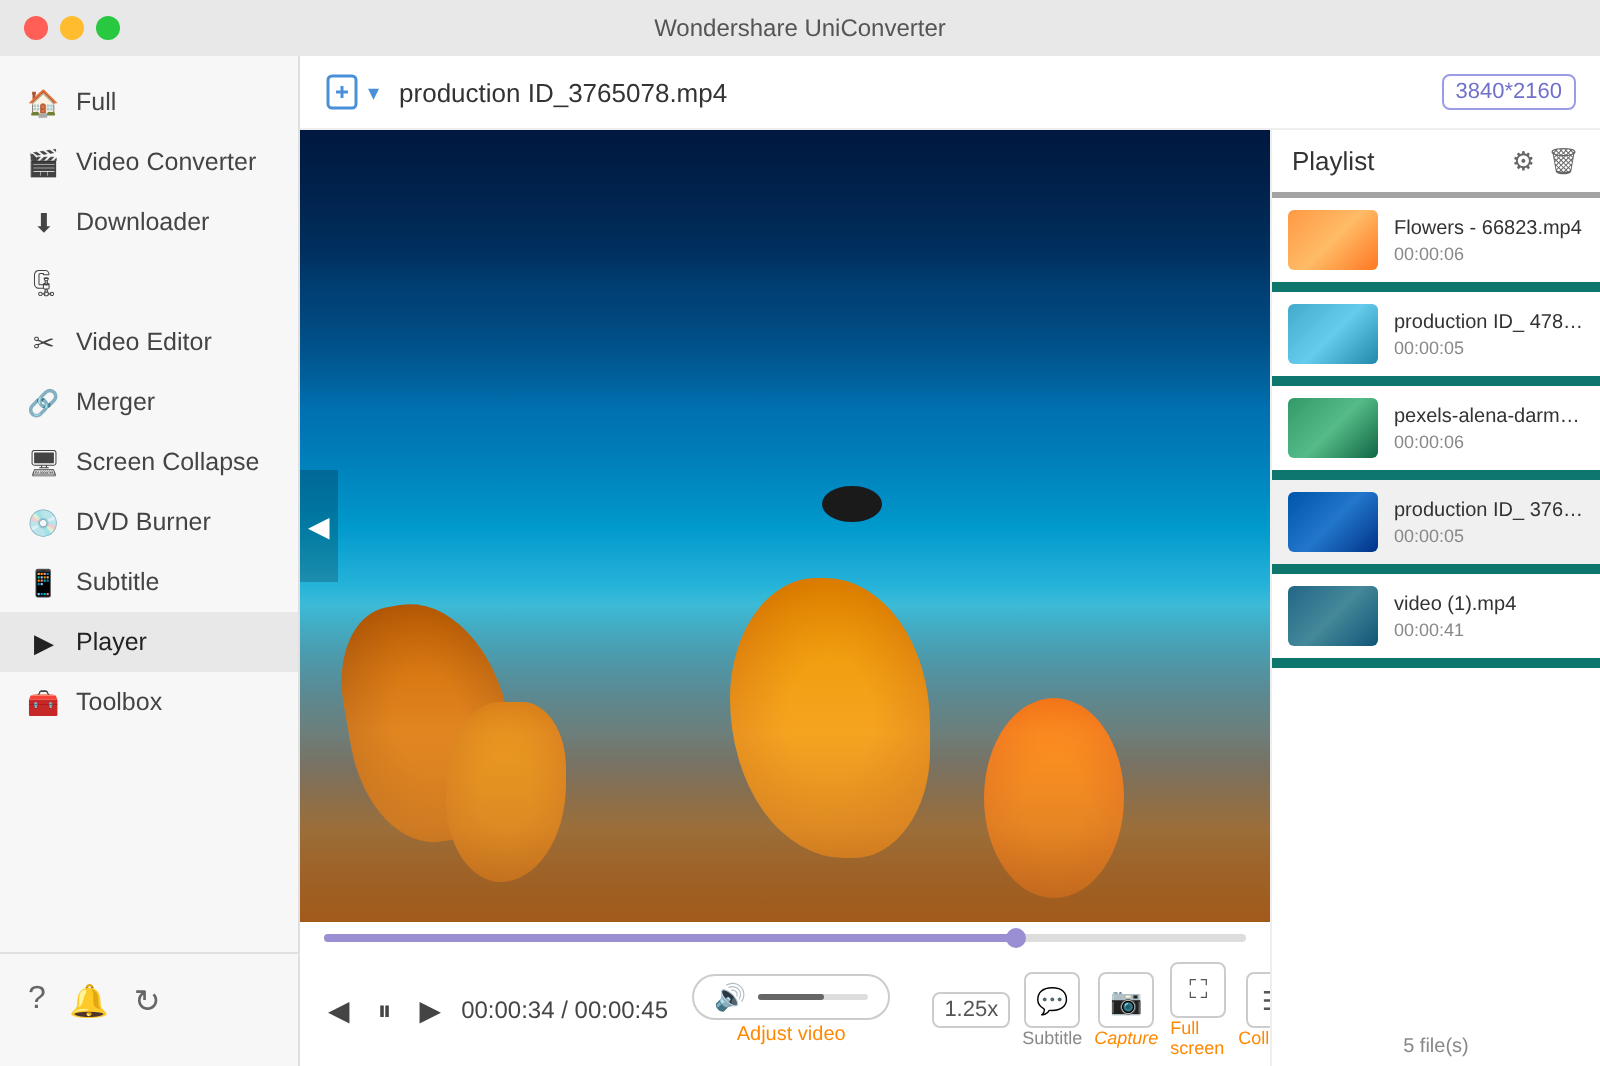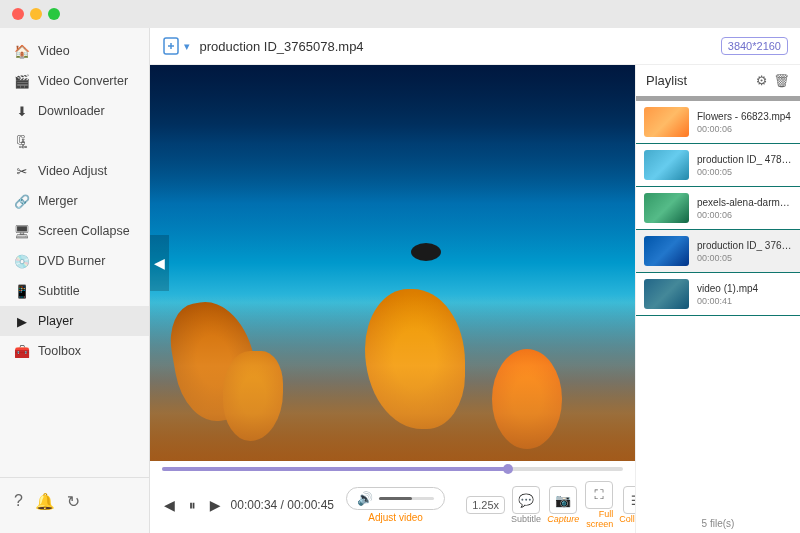--- a/index.html
+++ b/index.html
@@ -387,21 +387,21 @@
       border-left: 1px solid #eee;
       display: flex;
       flex-direction: column;
       flex-shrink: 0;
     }
     .playlist-header {
       display: flex;
       align-items: center;
       justify-content: space-between;
       padding: 8px 10px;
-      border-bottom: 5px solid #a3a3a3;
+      border-bottom: 3px solid #a3a3a3;
     }
     .playlist-title {
       font-size: 13px;
       font-weight: 500;
       color: #333;
     }
     .playlist-header-icons {
       display: flex;
       gap: 6px;
     }
@@ -413,21 +413,21 @@
     .playlist-items {
       flex: 1;
       overflow-y: auto;
     }
     .playlist-item {
       display: flex;
       align-items: center;
       padding: 6px 8px;
       gap: 8px;
       cursor: pointer;
-      border-bottom: 1px solid #0f766e;
+      border-bottom: 5px solid #0f766e;
     }
     .playlist-item.active { background: #f0f0f0; }
     .playlist-thumb {
       width: 45px;
       height: 30px;
       border-radius: 3px;
       flex-shrink: 0;
       overflow: hidden;
     }
     .thumb1 { background: linear-gradient(135deg, #ff9944 0%, #ffbb66 50%, #ff7722 100%); }
@@ -460,43 +460,44 @@
   </style>
 </head>
 <body>
 
 <div class="titlebar">
   <div class="titlebar-buttons">
     <button class="tb-btn tb-close"></button>
     <button class="tb-btn tb-min"></button>
     <button class="tb-btn tb-max"></button>
   </div>
+  <span class="titlebar-title">Wondershare UniConverter</span>
 </div>
 
 <div class="main-layout">
 
   <div class="sidebar">
     <div class="sidebar-item">
       <span class="sidebar-icon">🏠</span>
-      <span>Video</span>
+      <span>Full</span>
     </div>
     <div class="sidebar-item">
       <span class="sidebar-icon">🎬</span>
       <span>Video Converter</span>
     </div>
     <div class="sidebar-item">
       <span class="sidebar-icon">⬇</span>
       <span>Downloader</span>
     </div>
     <div class="sidebar-item">
       <span class="sidebar-icon">🗜</span>
     </div>
     <div class="sidebar-item">
       <span class="sidebar-icon">✂</span>
-      <span>Video Adjust</span>
+      <span>Video Editor</span>
     </div>
     <div class="sidebar-item">
       <span class="sidebar-icon">🔗</span>
       <span>Merger</span>
     </div>
     <div class="sidebar-item">
       <span class="sidebar-icon">🖥</span>
       <span>Screen Collapse</span>
     </div>
     <div class="sidebar-item">
@@ -598,21 +599,21 @@
             <div class="ctrl-icon-btn">
               <span>📷</span>
             </div>
             <div style="font-size:9px;color:#ff8800;text-align:center;font-style:italic;">Capture</div>
           </div>
 
           <div style="display:flex;flex-direction:column;align-items:center;">
             <div class="ctrl-icon-btn">
               <span>⛶</span>
             </div>
-            <div style="font-size:9px;color:#ff8800;text-align:right;">Full screen</div>
+            <div style="font-size:9px;color:#ff8800;text-align:left;">Full screen</div>
           </div>
 
           <div style="display:flex;flex-direction:column;align-items:center;">
             <div class="ctrl-icon-btn">
               <span>☰</span>
             </div>
             <div style="font-size:9px;color:#ff8800;text-align:center;">Collapse</div>
           </div>
         </div>
       </div>

